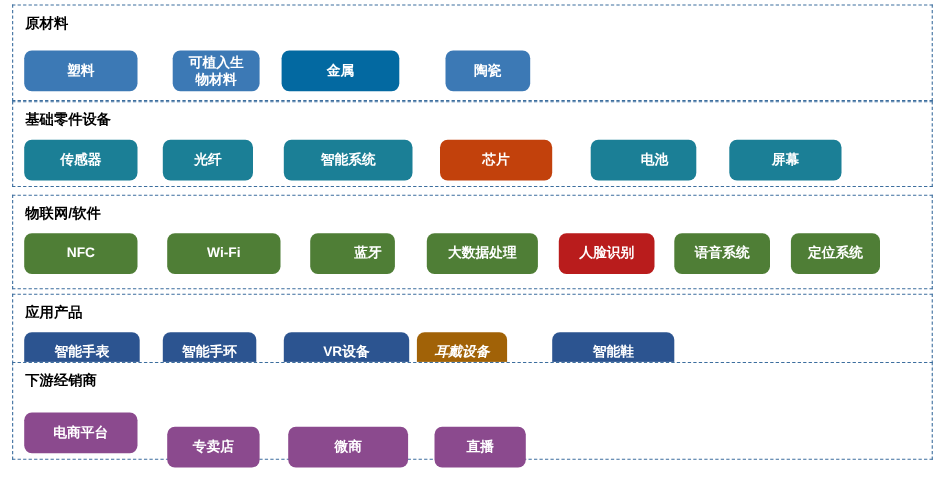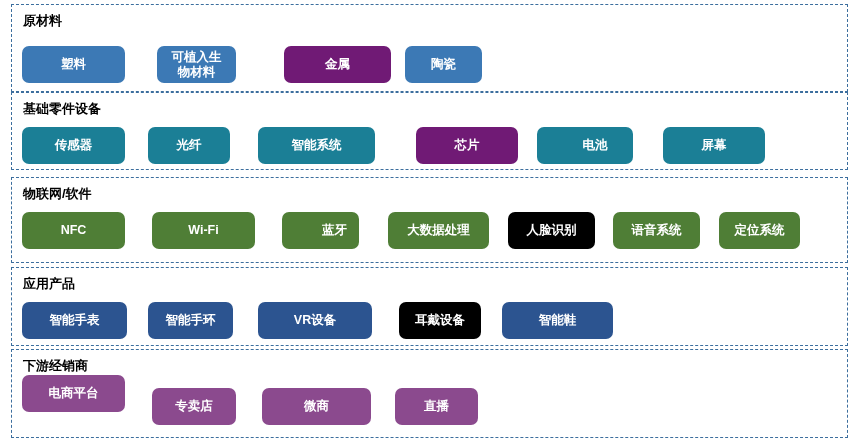--- a/index.html
+++ b/index.html
@@ -56,49 +56,49 @@
 </head>
 <body>
 
 <div id="diagram">
     <div class="section" style="top: 4px; height: 88px; border-color: rgb(60, 110, 158);">
       <div class="section-title">原材料</div>
     </div>
     <div class="node" style="left: 22px; top: 46px; width: 103px; height: 37px; background: rgb(60, 121, 181);">塑料</div>
     <div class="node" style="left: 157px; top: 46px; width: 79px; height: 37px; background: rgb(60, 121, 181);">可植入生
 物材料</div>
-    <div class="node" style="left: 284px; top: 46px; width: 107px; height: 37px; background: #701a75;">金属</div>
+    <div class="node" style="left: 256px; top: 46px; width: 107px; height: 37px; background: #0369a1;">金属</div>
     <div class="node" style="left: 405px; top: 46px; width: 77px; height: 37px; background: rgb(60, 121, 181);">陶瓷</div>
     <div class="section" style="top: 92px; height: 78px; border-color: rgb(60, 110, 158);">
       <div class="section-title">基础零件设备</div>
     </div>
     <div class="node" style="left: 22px; top: 127px; width: 103px; height: 37px; background: rgb(27, 127, 150);">传感器</div>
     <div class="node" style="left: 148px; top: 127px; width: 82px; height: 37px; background: rgb(27, 127, 150);">光纤</div>
     <div class="node" style="left: 258px; top: 127px; width: 117px; height: 37px; background: rgb(27, 127, 150);">智能系统</div>
-    <div class="node" style="left: 400px; top: 127px; width: 102px; height: 37px; background: #701a75; margin-left: 16px;">芯片</div>
+    <div class="node" style="left: 400px; top: 127px; width: 102px; height: 37px; background: #c2410c;">芯片</div>
     <div class="node" style="left: 537px; top: 127px; width: 96px; height: 37px; background: rgb(27, 127, 150); padding-left: 24px;">电池</div>
     <div class="node" style="left: 663px; top: 127px; width: 102px; height: 37px; background: rgb(27, 127, 150); text-align: center;">屏幕</div>
     <div class="section" style="top: 177px; height: 86px; border-color: rgb(60, 110, 158);">
       <div class="section-title">物联网/软件</div>
     </div>
     <div class="node" style="left: 22px; top: 212px; width: 103px; height: 37px; background: rgb(79, 126, 54); text-align: right;">NFC</div>
     <div class="node" style="left: 152px; top: 212px; width: 103px; height: 37px; background: rgb(79, 126, 54);">Wi-Fi</div>
     <div class="node" style="left: 282px; top: 212px; width: 77px; height: 37px; background: rgb(79, 126, 54); padding-left: 32px;">蓝牙</div>
     <div class="node" style="left: 388px; top: 212px; width: 101px; height: 37px; background: rgb(79, 126, 54);">大数据处理</div>
-    <div class="node" style="left: 508px; top: 212px; width: 87px; height: 37px; background: #000000;">人脸识别</div>
+    <div class="node" style="left: 508px; top: 212px; width: 87px; height: 37px; background: #b91c1c;">人脸识别</div>
     <div class="node" style="left: 613px; top: 212px; width: 87px; height: 37px; background: rgb(79, 126, 54);">语音系统</div>
     <div class="node" style="left: 719px; top: 212px; width: 81px; height: 37px; background: rgb(79, 126, 54);">定位系统</div>
     <div class="section" style="top: 267px; height: 79px; border-color: rgb(60, 110, 158);">
       <div class="section-title">应用产品</div>
     </div>
     <div class="node" style="left: 22px; top: 302px; width: 105px; height: 37px; background: rgb(44, 84, 144);">智能手表</div>
     <div class="node" style="left: 148px; top: 302px; width: 85px; height: 37px; background: rgb(44, 84, 144);">智能手环</div>
     <div class="node" style="left: 258px; top: 302px; width: 114px; height: 37px; background: rgb(44, 84, 144);">VR设备</div>
-    <div class="node" style="left: 399px; top: 302px; width: 82px; height: 37px; background: #000000;">耳戴设备</div>
+    <div class="node" style="left: 379px; top: 302px; width: 82px; height: 37px; background: #a16207; font-style: italic;">耳戴设备</div>
     <div class="node" style="left: 502px; top: 302px; width: 111px; height: 37px; background: rgb(44, 84, 144);">智能鞋</div>
-    <div class="section" style="top: 349px; height: 89px; border-color: rgb(60, 110, 158);">
+    <div class="section" style="top: 329px; height: 89px; border-color: rgb(60, 110, 158);">
       <div class="section-title">下游经销商</div>
     </div>
     <div class="node" style="left: 22px; top: 375px; width: 103px; height: 37px; background: rgb(139, 74, 142);">电商平台</div>
     <div class="node" style="left: 152px; top: 388px; width: 84px; height: 37px; background: rgb(139, 74, 142);">专卖店</div>
     <div class="node" style="left: 262px; top: 388px; width: 109px; height: 37px; background: rgb(139, 74, 142);">微商</div>
     <div class="node" style="left: 395px; top: 388px; width: 83px; height: 37px; background: rgb(139, 74, 142);">直播</div>
   </div>
 
 </body></html>

